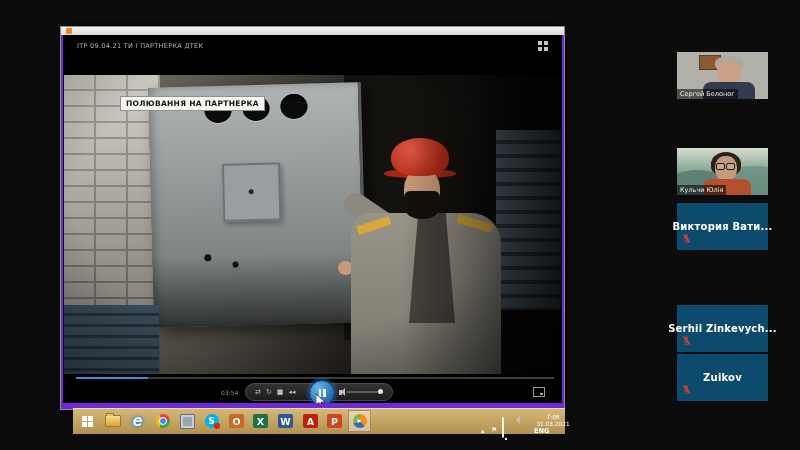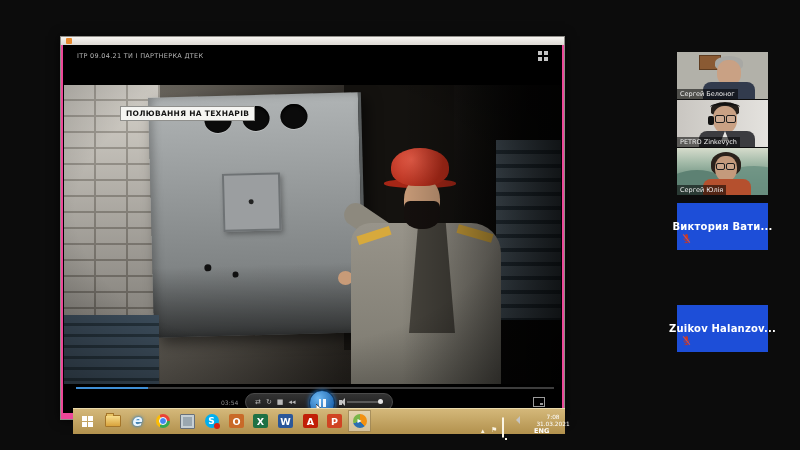--- a/index.html
+++ b/index.html
@@ -1,19 +1,19 @@
 <!DOCTYPE html>
 <html><head>
 <meta charset="utf-8">
 <style>
   html,body{margin:0;padding:0;background:#000;}
   #root{position:relative;width:800px;height:450px;background:#0c0c0c;overflow:hidden;
         font-family:"DejaVu Sans","Liberation Sans",sans-serif;}
   
-  .pwindow{position:absolute;left:60px;top:36px;width:503px;height:382px;background:#ec4899;
+  .pwindow{position:absolute;left:60px;top:26px;width:503px;height:382px;background:#6d28d9;
            border:1px solid #8f8d88;box-shadow:0 0 10px rgba(0,0,0,.7);}
   .ptitlebar{position:absolute;left:0;top:0;width:100%;height:8px;
              background:linear-gradient(#f6f4f1,#ddd9d3);}
   .pticon{position:absolute;left:5px;top:1px;width:6px;height:6px;background:#e8892c;border-radius:1px;}
   .pcontent{position:absolute;left:2px;top:8px;right:2px;bottom:6px;background:#000;overflow:hidden;}
   .vtitle{position:absolute;left:14px;top:7px;font-size:6.5px;color:#b5b5b5;letter-spacing:.3px;}
   .libbtn{position:absolute;right:14px;top:6px;width:10px;height:10px;
           background-image:linear-gradient(#c4c4c4,#c4c4c4),linear-gradient(#c4c4c4,#c4c4c4),
                            linear-gradient(#c4c4c4,#c4c4c4),linear-gradient(#c4c4c4,#c4c4c4);
           background-size:4px 4px;background-position:0 0,6px 0,0 6px,6px 6px;background-repeat:no-repeat;}
@@ -116,21 +116,21 @@
   .tray{position:absolute;top:0;height:100%;color:#faf4e4;}
   .trayglyph{font-size:7px;color:#faf4e4;line-height:1;}
   .netico{width:8px;height:6px;border:1px solid #faf4e4;border-radius:1px;position:relative;}
   .netico:after{content:"";position:absolute;left:2px;bottom:-3px;width:2px;height:2px;background:#faf4e4;}
   .lang{font-size:6.5px;font-weight:bold;color:#fff;}
   .clock{font-size:5.8px;line-height:7px;color:#fff;text-align:center;width:38px;}
   
   .vtile{position:absolute;left:677px;width:91px;height:47px;overflow:hidden;background:#222;}
   .vlabel{position:absolute;left:0;bottom:0;background:rgba(0,0,0,.55);color:#ededed;
           font-size:6.5px;padding:1px 3px;white-space:nowrap;}
-  .ntile{position:absolute;left:677px;width:91px;height:47px;background:#1d4ed8;display:flex;
+  .ntile{position:absolute;left:677px;width:91px;height:47px;background:#0c4a6e;display:flex;
          align-items:center;justify-content:center;color:#fff;font-weight:bold;font-size:10px;
          letter-spacing:.2px;box-sizing:border-box;white-space:nowrap;}
   .ntile.active{border:2px solid #d8e65a;}
   .micmuted{position:absolute;left:5px;bottom:4px;}
   .lens{position:absolute;width:8px;height:6px;border:1px solid #1d1d1d;border-radius:2px;background:rgba(255,255,255,.12);}
 </style>
 </head>
 <body>
 
 <div id="root">
@@ -166,21 +166,21 @@
             <div class="stripeR"></div>
             <div class="vest"></div>
 
           </div>
           <div class="brim"></div>
           <div class="face"></div>
           <div class="mask"></div>
           <div class="helmet"></div>
         </div>
         <div class="vignette"></div>
-        <div class="caption">ПОЛЮВАННЯ НА ТЕХНАРІВ</div>
+        <div class="caption">ПОЛЮВАННЯ НА ПАРТНЕРКА</div>
       </div>
 
       <div class="progress">
         <div class="progfill" style="width:15%;"></div>
       </div>
       <div class="ptime">03:54</div>
       <div class="pill">
         <span class="cglyph">⇄</span>
         <span class="cglyph">↻</span>
         <span class="cglyph">■</span>
@@ -261,61 +261,62 @@
   </div>
 
   <div class="vtile" style="top:52px;background:#b2b1a9;">
     <div style="position:absolute;left:22px;top:3px;width:20px;height:13px;background:#8a5a33;border:1px solid #5e3c20;"></div>
     <div style="position:absolute;left:38px;top:4px;width:28px;height:14px;background:#a8a8a4;border-radius:50% 50% 30% 30%;"></div>
     <div style="position:absolute;left:40px;top:8px;width:24px;height:26px;background:#c9a184;border-radius:45%;"></div>
     <div style="position:absolute;left:26px;top:30px;width:52px;height:17px;background:#323b4d;border-radius:8px 8px 0 0;"></div>
     <div class="vlabel">Сергей Белоног</div>
   </div>
 
-  <div class="vtile" style="top:100px;background:linear-gradient(90deg,#c9c6c1,#e4e2de);">
-    <div style="position:absolute;left:34px;top:2px;width:28px;height:13px;background:#241f1b;border-radius:50% 50% 20% 20%;"></div>
-    <div style="position:absolute;left:36px;top:6px;width:24px;height:27px;background:#c9a184;border-radius:45%;"></div>
-    <div style="position:absolute;left:33px;top:3px;width:30px;height:6px;border-top:2px solid #111;border-radius:50%;"></div>
-    <div style="position:absolute;left:31px;top:16px;width:6px;height:9px;background:#111;border-radius:2px;"></div>
-    <div class="lens" style="left:38px;top:15px;"></div>
-    <div class="lens" style="left:49px;top:15px;"></div>
-    <div style="position:absolute;left:22px;top:31px;width:56px;height:16px;background:#3c3c40;border-radius:8px 8px 0 0;"></div>
-    <div style="position:absolute;left:44px;top:31px;width:8px;height:10px;background:#e8e6e2;clip-path:polygon(50% 0,0 100%,100% 100%);"></div>
-    <div class="vlabel">PETRO Zinkevych</div>
-  </div>
 
   <div class="vtile" style="top:148px;background:linear-gradient(180deg,#d6dccc,#9db6a4 35%,#6f9181 65%,#54776a);">
     <div style="position:absolute;left:-10px;top:22px;width:60px;height:30px;background:#5d8173;border-radius:50% 50% 0 0;"></div>
     <div style="position:absolute;left:42px;top:18px;width:70px;height:32px;background:#6c9283;border-radius:50% 50% 0 0;opacity:.85;"></div>
     <div style="position:absolute;left:34px;top:4px;width:30px;height:24px;background:#2a211b;border-radius:50% 50% 40% 40%;"></div>
     <div style="position:absolute;left:38px;top:8px;width:22px;height:25px;background:#c49a7c;border-radius:45%;"></div>
     <div class="lens" style="left:39px;top:15px;width:7px;height:5px;"></div>
     <div class="lens" style="left:49px;top:15px;width:7px;height:5px;"></div>
     <div style="position:absolute;left:26px;top:31px;width:48px;height:16px;background:#b5502e;border-radius:8px 8px 0 0;"></div>
-    <div class="vlabel">Сергей Юлія</div>
+    <div class="vlabel">Кульчи Юлія</div>
   </div>
 
   <div class="ntile" style="top:203px;">
     <span>Виктория Вати...</span>
     <span class="micmuted">
       <svg viewBox="0 0 12 14" width="9" height="11">
         <rect x="4" y="1" width="4" height="7" rx="2" fill="#c0392b"></rect>
         <path d="M2.5 6.5 a3.5 3.5 0 0 0 7 0" fill="none" stroke="#c0392b" stroke-width="1.2"></path>
         <line x1="6" y1="10" x2="6" y2="12.5" stroke="#c0392b" stroke-width="1.2"></line>
         <line x1="3.5" y1="12.5" x2="8.5" y2="12.5" stroke="#c0392b" stroke-width="1.2"></line>
         <line x1="1.5" y1="1.5" x2="10.5" y2="12.5" stroke="#d04f4f" stroke-width="1.4"></line>
       </svg>
     </span>
   </div>
   <div class="ntile" style="top:305px;">
-    <span>Zuikov Halanzov...</span>
+    <span>Serhii Zinkevych...</span>
     <span class="micmuted">
       <svg viewBox="0 0 12 14" width="9" height="11">
         <rect x="4" y="1" width="4" height="7" rx="2" fill="#c0392b"></rect>
         <path d="M2.5 6.5 a3.5 3.5 0 0 0 7 0" fill="none" stroke="#c0392b" stroke-width="1.2"></path>
         <line x1="6" y1="10" x2="6" y2="12.5" stroke="#c0392b" stroke-width="1.2"></line>
         <line x1="3.5" y1="12.5" x2="8.5" y2="12.5" stroke="#c0392b" stroke-width="1.2"></line>
         <line x1="1.5" y1="1.5" x2="10.5" y2="12.5" stroke="#d04f4f" stroke-width="1.4"></line>
       </svg>
     </span>
   </div>
+  <div class="ntile" style="top:354px;">
+    <span>Zuikov</span>
+    <span class="micmuted">
+      <svg viewBox="0 0 12 14" width="9" height="11">
+        <rect x="4" y="1" width="4" height="7" rx="2" fill="#c0392b"></rect>
+        <path d="M2.5 6.5 a3.5 3.5 0 0 0 7 0" fill="none" stroke="#c0392b" stroke-width="1.2"></path>
+        <line x1="6" y1="10" x2="6" y2="12.5" stroke="#c0392b" stroke-width="1.2"></line>
+        <line x1="3.5" y1="12.5" x2="8.5" y2="12.5" stroke="#c0392b" stroke-width="1.2"></line>
+        <line x1="1.5" y1="1.5" x2="10.5" y2="12.5" stroke="#d04f4f" stroke-width="1.4"></line>
+      </svg>
+    </span>
+  </div>
 
 </div>
 
 </body></html>

